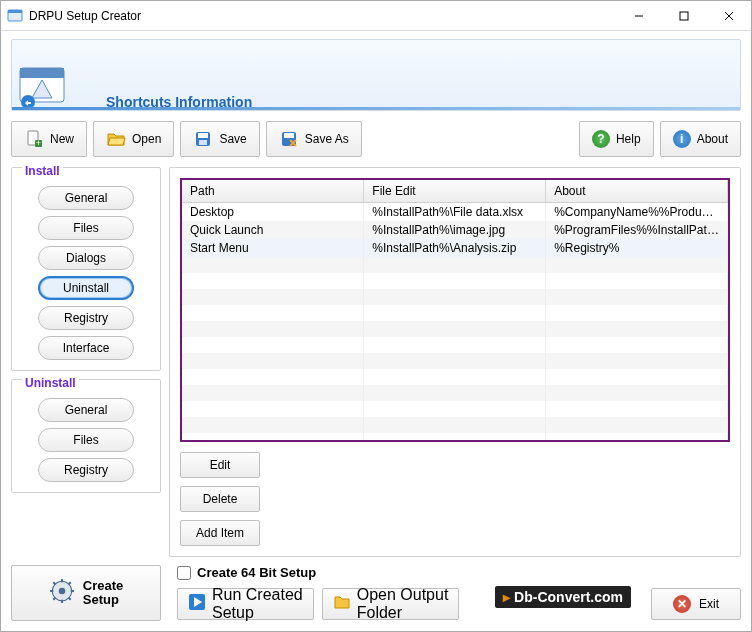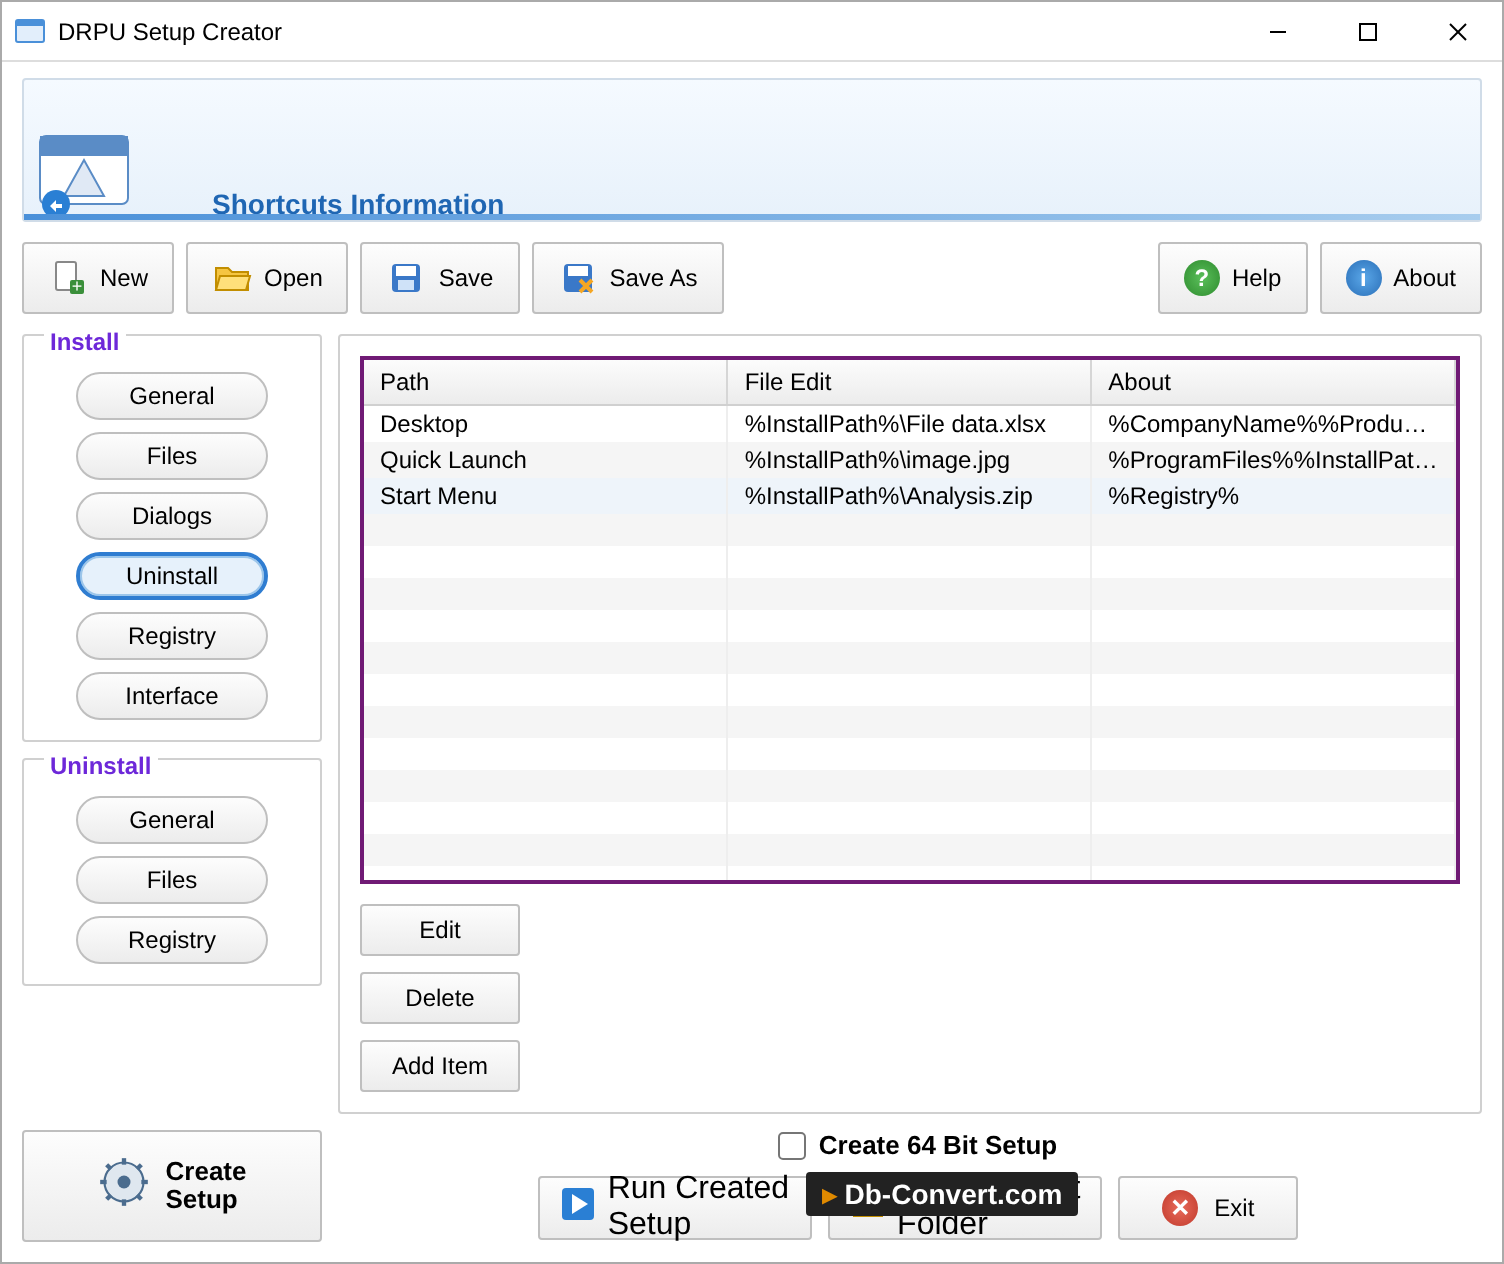--- a/index.html
+++ b/index.html
@@ -45,21 +45,21 @@
 table.datagrid tbody tr:nth-child(odd) { background: #fff; }
 table.datagrid tbody tr:nth-child(even) { background: #f5f5f5; }
 table.datagrid tbody tr.empty td { height: 16px; }
 table.datagrid tbody tr.alt { background: #eef4fa; }
 .action-row { margin-top: 10px; display: flex; justify-content: flex-end; gap: 8px; flex-direction: column; }
 .btn-small { width: 80px; height: 26px; background: linear-gradient(#fdfdfd,#ececec); border: 1px solid #bfbfbf; border-radius: 2px; font-size: 12px; cursor: pointer; }
 
 
 .footer { margin: 8px 10px 10px 10px; display: flex; gap: 16px; align-items: stretch; }
 .create-btn { width: 150px; height: 56px; display: flex; align-items: center; justify-content: center; gap: 8px; background: linear-gradient(#fdfdfd,#ececec); border: 1px solid #bfbfbf; border-radius: 2px; cursor: pointer; font-weight: bold; font-size: 13px; line-height: 1.1; text-align:left; }
-.footer-right { flex: 1; display: flex; flex-direction: column; gap: 8px; align-items: center; }
+.footer-right { flex: 1; display: flex; flex-direction: column; gap: 8px; }
 .check-row { display: flex; align-items: center; gap: 6px; font-weight: bold; font-size: 13px; }
 .check-row input { width: 14px; height: 14px; }
 .run-row { display: flex; gap: 8px; align-items: center; }
 .run-btn { height: 32px; padding: 0 10px; display: inline-flex; align-items: center; gap: 6px; background: linear-gradient(#fdfdfd,#ececec); border: 1px solid #bfbfbf; border-radius: 2px; font-size: 16px; cursor: pointer; line-height: 1.1; }
 .exit-btn { margin-left: auto; width: 90px; height: 32px; display: inline-flex; align-items: center; justify-content: center; gap: 8px; background: linear-gradient(#fdfdfd,#ececec); border: 1px solid #bfbfbf; border-radius: 2px; font-size: 12px; cursor: pointer; }
 .watermark { position: absolute; right: 110px; bottom: 12px; background: #222; color: #fff; padding: 3px 8px 3px 8px; font-weight: bold; font-size: 14px; border-radius: 2px; display:flex; align-items:center; gap:4px; }
 .rel { position: relative; }
 
 
 .circle-ico { width: 18px; height: 18px; border-radius: 50%; display:inline-flex; align-items:center; justify-content:center; color:#fff; font-weight:bold; font-size:12px; }

